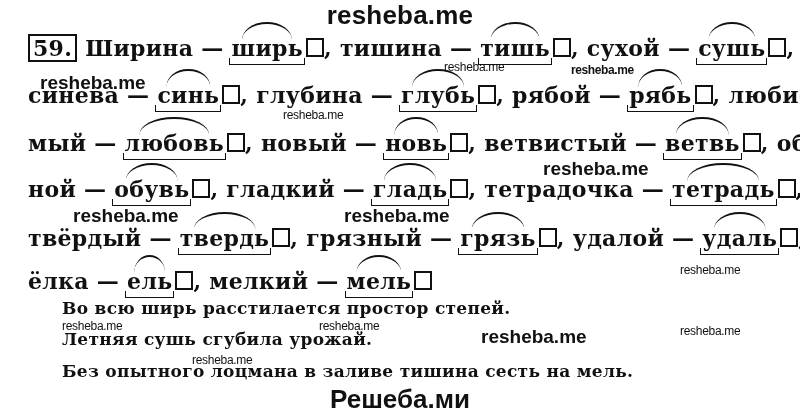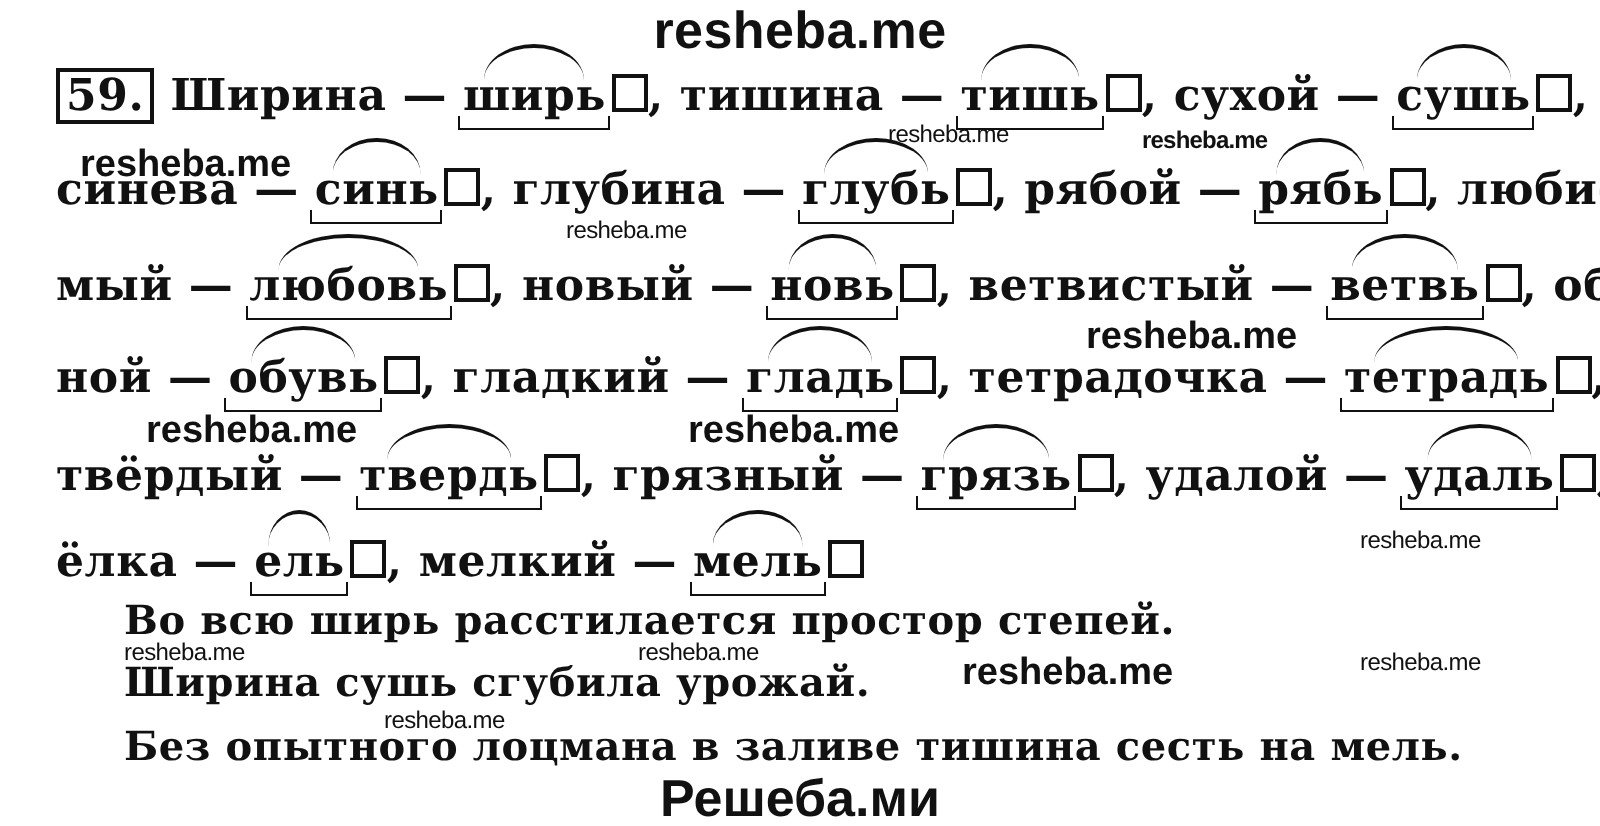--- a/index.html
+++ b/index.html
@@ -6,41 +6,41 @@
   body { width:800px; height:413px; position:relative; overflow:hidden; color:#111; }
   .sans { font-family: "Liberation Sans", "DejaVu Sans", sans-serif; }
   .header-wm { position:absolute; left:0; right:0; top:0; text-align:center; font-size:26px; font-weight:bold; letter-spacing:0.2px; }
   .footer-wm { position:absolute; left:0; right:0; top:384px; text-align:center; font-size:26px; font-weight:bold; }
   .line { position:absolute; left:28px; white-space:nowrap; font-size:22px; font-weight:bold; letter-spacing:0.3px; font-family:"DejaVu Serif","Liberation Serif",serif; }
   .num { display:inline-block; border:2px solid #111; padding:0 3px; line-height:24px; margin-right:8px; }
   .w { position:relative; display:inline-block; }
   .w .arc { position:absolute; left:50%; transform:translateX(-50%); top:-13px; width:70%; height:16px; border-top:2px solid #111; border-radius:50% 50% 0 0 / 100% 100% 0 0; }
   .w .bracket { position:absolute; left:-2px; right:-2px; bottom:-4px; height:6px; border:1.6px solid #111; border-top:none; }
   .box { display:inline-block; width:14px; height:15px; border:2px solid #111; vertical-align:-1px; margin-left:3px; }
-  .sent { position:absolute; left:62px; white-space:nowrap; font-size:20px; font-weight:bold; font-family:"DejaVu Serif","Liberation Serif",serif; letter-spacing:0.3px; }
+  .sent { position:absolute; left:62px; white-space:nowrap; font-size:17px; font-weight:bold; font-family:"DejaVu Serif","Liberation Serif",serif; letter-spacing:0.3px; }
   .wm-bold { position:absolute; font-family:"Liberation Sans","DejaVu Sans",sans-serif; font-weight:bold; font-size:19px; }
   .wm-small { position:absolute; font-family:"Liberation Sans","DejaVu Sans",sans-serif; font-size:12px; letter-spacing:-0.3px; }
   .wm-smallb { position:absolute; font-family:"Liberation Sans","DejaVu Sans",sans-serif; font-weight:bold; font-size:12px; letter-spacing:-0.4px; }
 </style>
 </head>
 <body>
 
 <div class="header-wm sans">resheba.me</div>
 
 <div id="exercise">
     <div class="line" style="top: 34px;"><span class="num">59.</span><span>Ширина&nbsp;—&nbsp;</span><span class="w"><span class="arc"></span><span>ширь</span><span class="bracket"></span></span><span class="box"></span><span>,&nbsp;тишина&nbsp;—&nbsp;</span><span class="w"><span class="arc"></span><span>тишь</span><span class="bracket"></span></span><span class="box"></span><span>,&nbsp;сухой&nbsp;—&nbsp;</span><span class="w"><span class="arc"></span><span>сушь</span><span class="bracket"></span></span><span class="box"></span><span>,</span></div>
     <div class="line" style="top: 82px;"><span>синева&nbsp;—&nbsp;</span><span class="w"><span class="arc"></span><span>синь</span><span class="bracket"></span></span><span class="box"></span><span>,&nbsp;глубина&nbsp;—&nbsp;</span><span class="w"><span class="arc"></span><span>глубь</span><span class="bracket"></span></span><span class="box"></span><span>,&nbsp;рябой&nbsp;—&nbsp;</span><span class="w"><span class="arc"></span><span>рябь</span><span class="bracket"></span></span><span class="box"></span><span>,&nbsp;люби-</span></div>
     <div class="line" style="top: 130px;"><span>мый&nbsp;—&nbsp;</span><span class="w"><span class="arc"></span><span>любовь</span><span class="bracket"></span></span><span class="box"></span><span>,&nbsp;новый&nbsp;—&nbsp;</span><span class="w"><span class="arc"></span><span>новь</span><span class="bracket"></span></span><span class="box"></span><span>,&nbsp;ветвистый&nbsp;—&nbsp;</span><span class="w"><span class="arc"></span><span>ветвь</span><span class="bracket"></span></span><span class="box"></span><span>,&nbsp;обув-</span></div>
     <div class="line" style="top: 176px;"><span>ной&nbsp;—&nbsp;</span><span class="w"><span class="arc"></span><span>обувь</span><span class="bracket"></span></span><span class="box"></span><span>,&nbsp;гладкий&nbsp;—&nbsp;</span><span class="w"><span class="arc"></span><span>гладь</span><span class="bracket"></span></span><span class="box"></span><span>,&nbsp;тетрадочка&nbsp;—&nbsp;</span><span class="w"><span class="arc"></span><span>тетрадь</span><span class="bracket"></span></span><span class="box"></span><span>,</span></div>
     <div class="line" style="top: 225px;"><span>твёрдый&nbsp;—&nbsp;</span><span class="w"><span class="arc"></span><span>твердь</span><span class="bracket"></span></span><span class="box"></span><span>,&nbsp;грязный&nbsp;—&nbsp;</span><span class="w"><span class="arc"></span><span>грязь</span><span class="bracket"></span></span><span class="box"></span><span>,&nbsp;удалой&nbsp;—&nbsp;</span><span class="w"><span class="arc"></span><span>удаль</span><span class="bracket"></span></span><span class="box"></span><span>,</span></div>
     <div class="line" style="top: 268px;"><span>ёлка&nbsp;—&nbsp;</span><span class="w"><span class="arc"></span><span>ель</span><span class="bracket"></span></span><span class="box"></span><span>,&nbsp;мелкий&nbsp;—&nbsp;</span><span class="w"><span class="arc"></span><span>мель</span><span class="bracket"></span></span><span class="box"></span></div>
   </div>
 
 <div class="sent" style="top:298px">Во всю ширь расстилается простор степей.</div>
-<div class="sent" style="top:329px">Ширина сушь сгубила урожай.</div>
+<div class="sent" style="top:329px">Летняя сушь сгубила урожай.</div>
 <div class="sent" style="top:361px">Без опытного лоцмана в заливе тишина сесть на мель.</div>
 
 <div class="footer-wm sans">Решеба.ми</div>
 
 <div id="wm-layer">
     <div class="wm-bold" style="left: 40px; top: 72px;">resheba.me</div>
     <div class="wm-bold" style="left: 543px; top: 158px;">resheba.me</div>
     <div class="wm-bold" style="left: 73px; top: 205px;">resheba.me</div>
     <div class="wm-bold" style="left: 344px; top: 205px;">resheba.me</div>
     <div class="wm-bold" style="left: 481px; top: 326px;">resheba.me</div>

